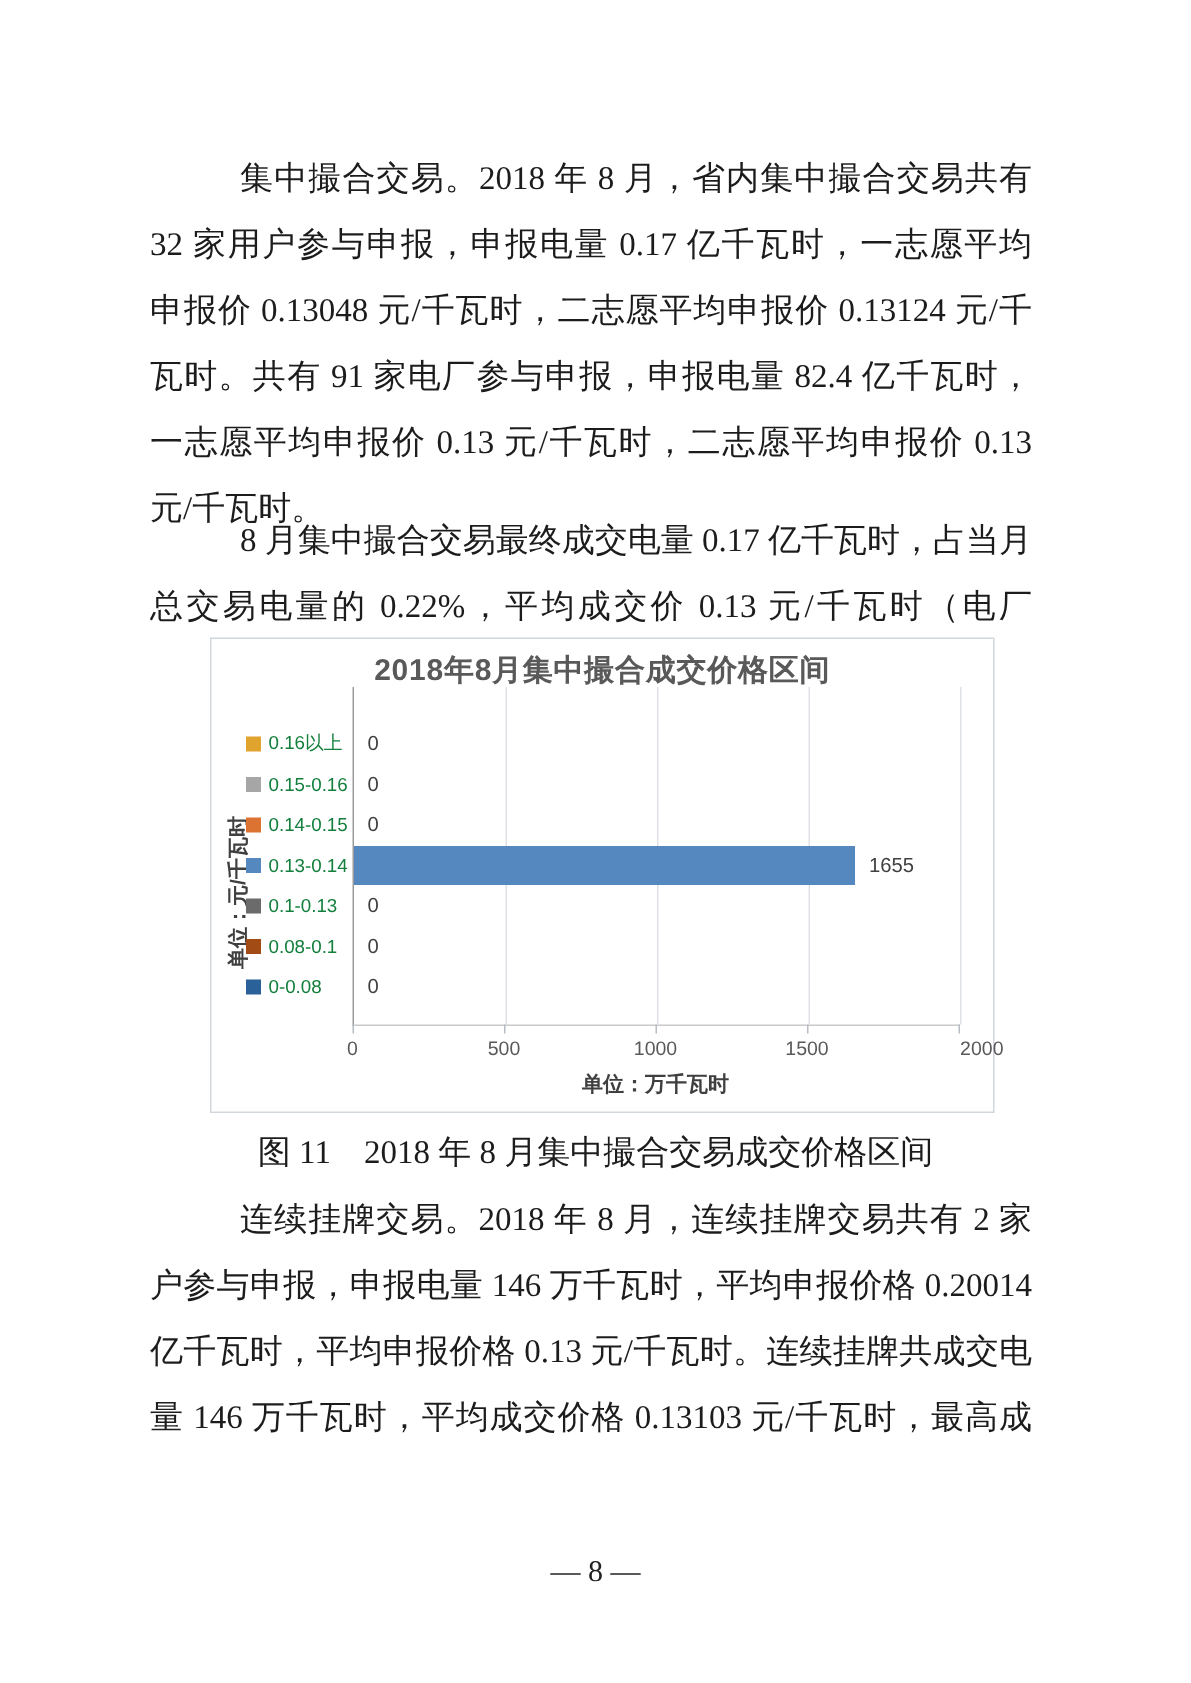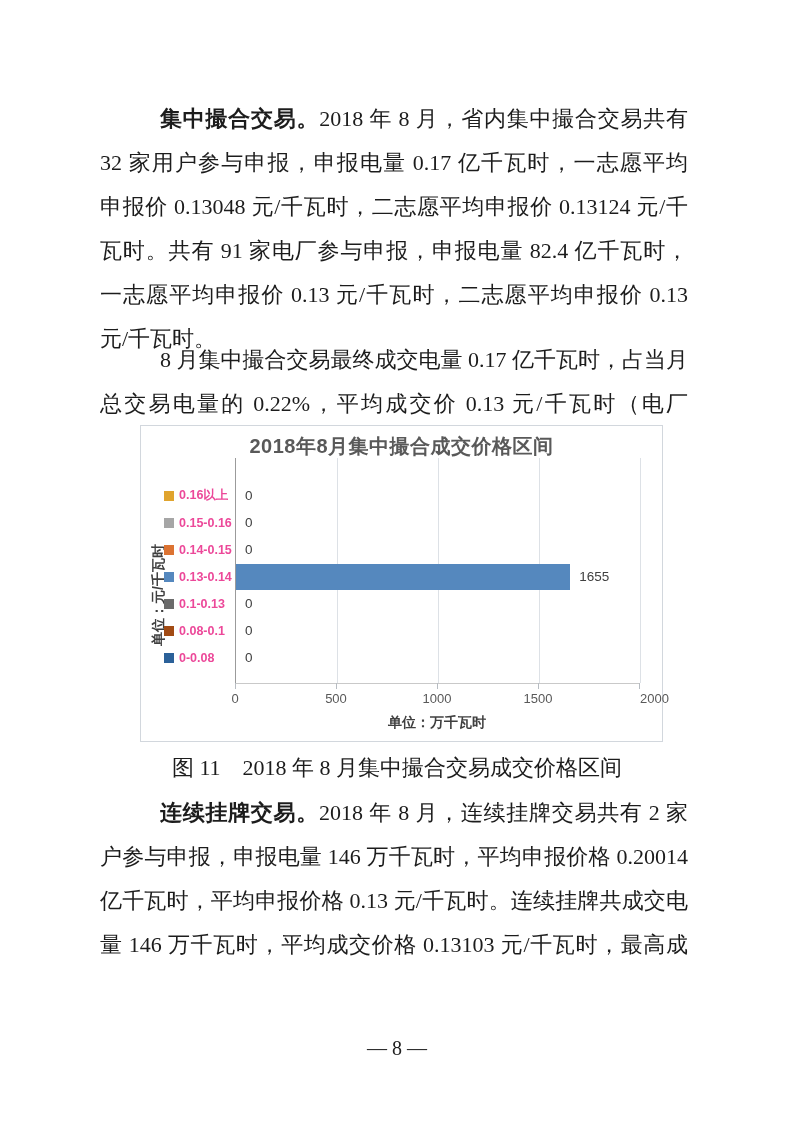--- a/index.html
+++ b/index.html
@@ -5,42 +5,42 @@
   html,body{margin:0;padding:0;}
   body{
     width:794px;height:1122px;background:#ffffff;position:relative;
     font-family:"Liberation Serif","DejaVu Serif",serif;
     color:#1c1c1c;overflow:hidden;
   }
   .textblock{position:absolute;left:100px;width:588px;}
   .line{height:44px;line-height:44px;font-size:22px;overflow:hidden;}
   .jl{text-align:justify;text-align-last:justify;}
   .indent{text-indent:60px;}
-  .lead{font-weight:bold;margin-top:23px;}
+  .lead{font-weight:normal;margin-top:23px;}
   
   #chart-box{
     position:absolute;left:140px;top:425px;width:521px;height:315px;
     border:1px solid #d2d7dd;background:#ffffff;
     font-family:"Liberation Sans","DejaVu Sans",sans-serif;
   }
   #chart-title{
     position:absolute;top:7px;left:0;right:0;text-align:center;
     font-size:20px;font-weight:bold;color:#595959;letter-spacing:.5px;
   }
   #plot-area{
     position:absolute;left:94px;top:32px;width:404px;height:225px;
     border-left:1px solid #9b9b9b;border-bottom:1px solid #c9c9c9;
   }
   .gridline{position:absolute;top:0;bottom:0;width:1px;background:#dde1e6;}
   .tick-stub{position:absolute;top:257px;height:6px;width:1px;background:#b7bcc2;}
   .bar{position:absolute;left:0;height:26px;}
   .val-label{position:absolute;height:18px;line-height:18px;font-size:13.5px;color:#404040;}
   .legend-item{position:absolute;left:23px;display:flex;align-items:center;gap:5px;height:14px;}
   .legend-swatch{width:10px;height:10px;flex:0 0 10px;}
-  .legend-label{font-size:12.5px;font-weight:700;color:#ec4899;white-space:nowrap;}
+  .legend-label{font-size:12.5px;font-weight:400;color:#15803d;white-space:nowrap;}
   .x-tick-label{position:absolute;top:265px;width:60px;text-align:center;
     font-size:13px;color:#595959;}
   #x-axis-title{
     position:absolute;left:94px;top:288px;width:404px;text-align:center;
     font-size:14px;font-weight:bold;color:#3f3f3f;
   }
   #y-axis-title{
     position:absolute;left:-49px;top:160px;width:132px;height:18px;line-height:18px;
     text-align:center;transform:rotate(-90deg);
     font-size:14px;font-weight:bold;color:#3f3f3f;white-space:nowrap;

